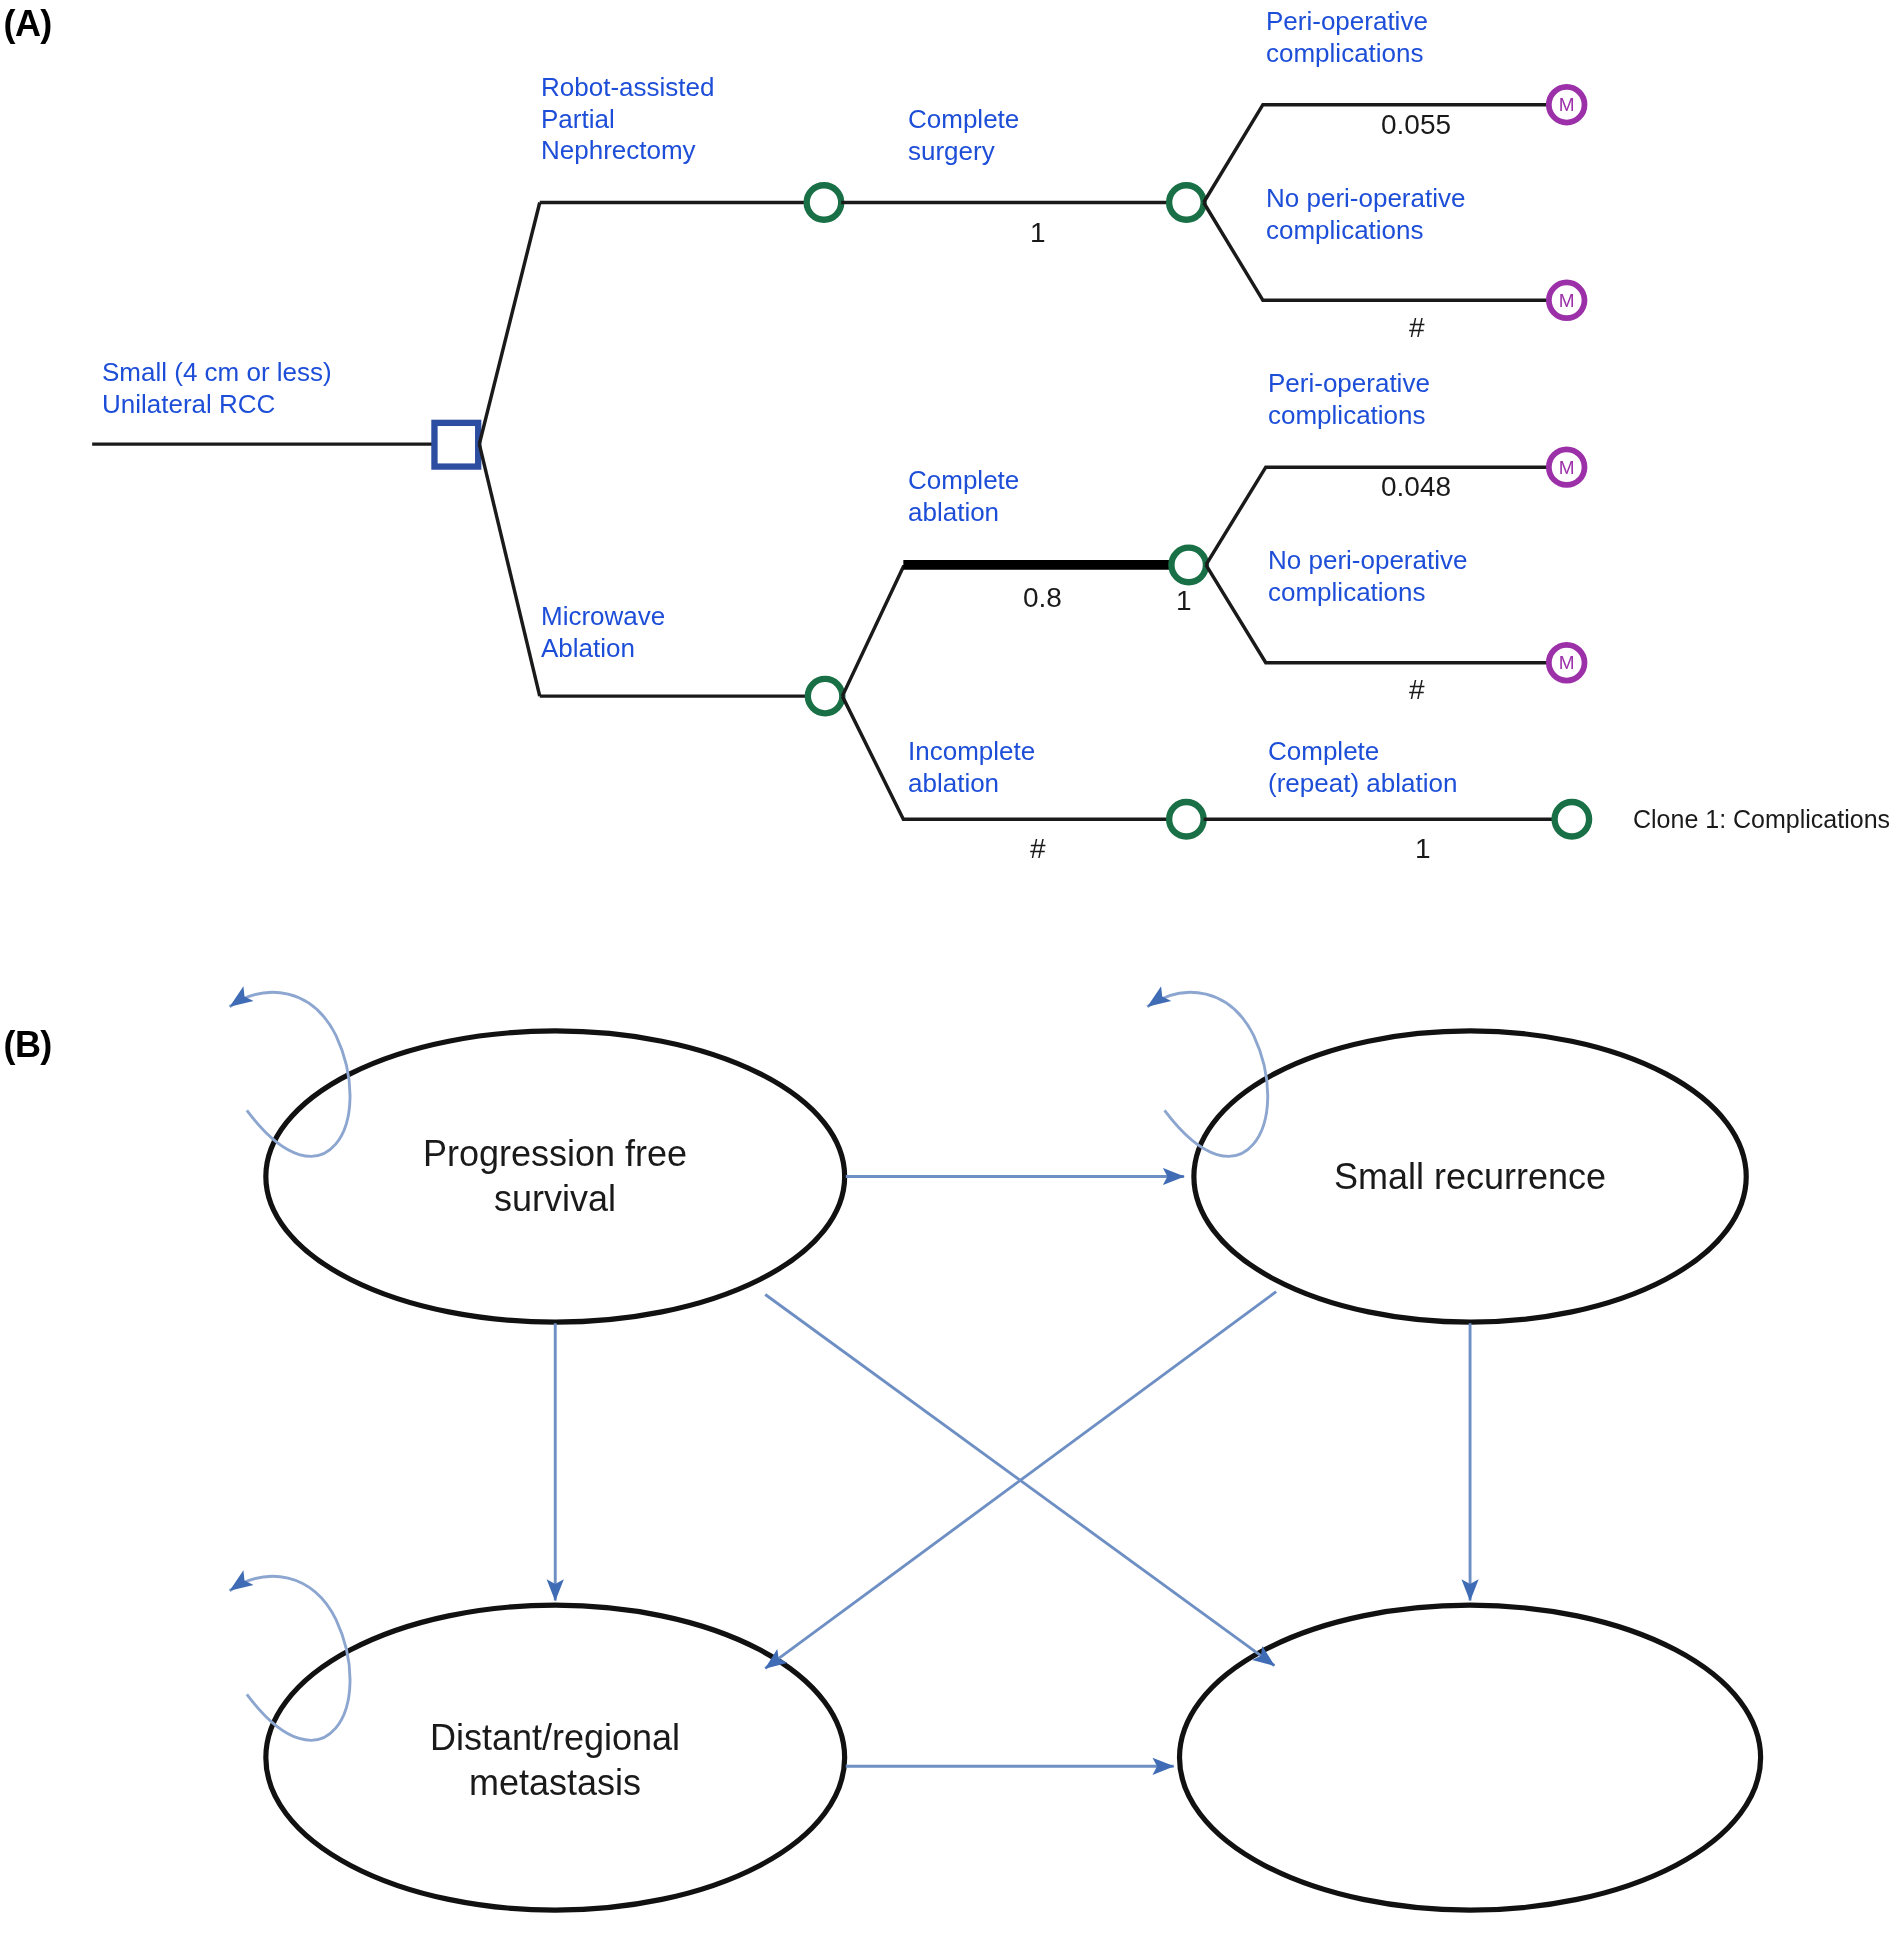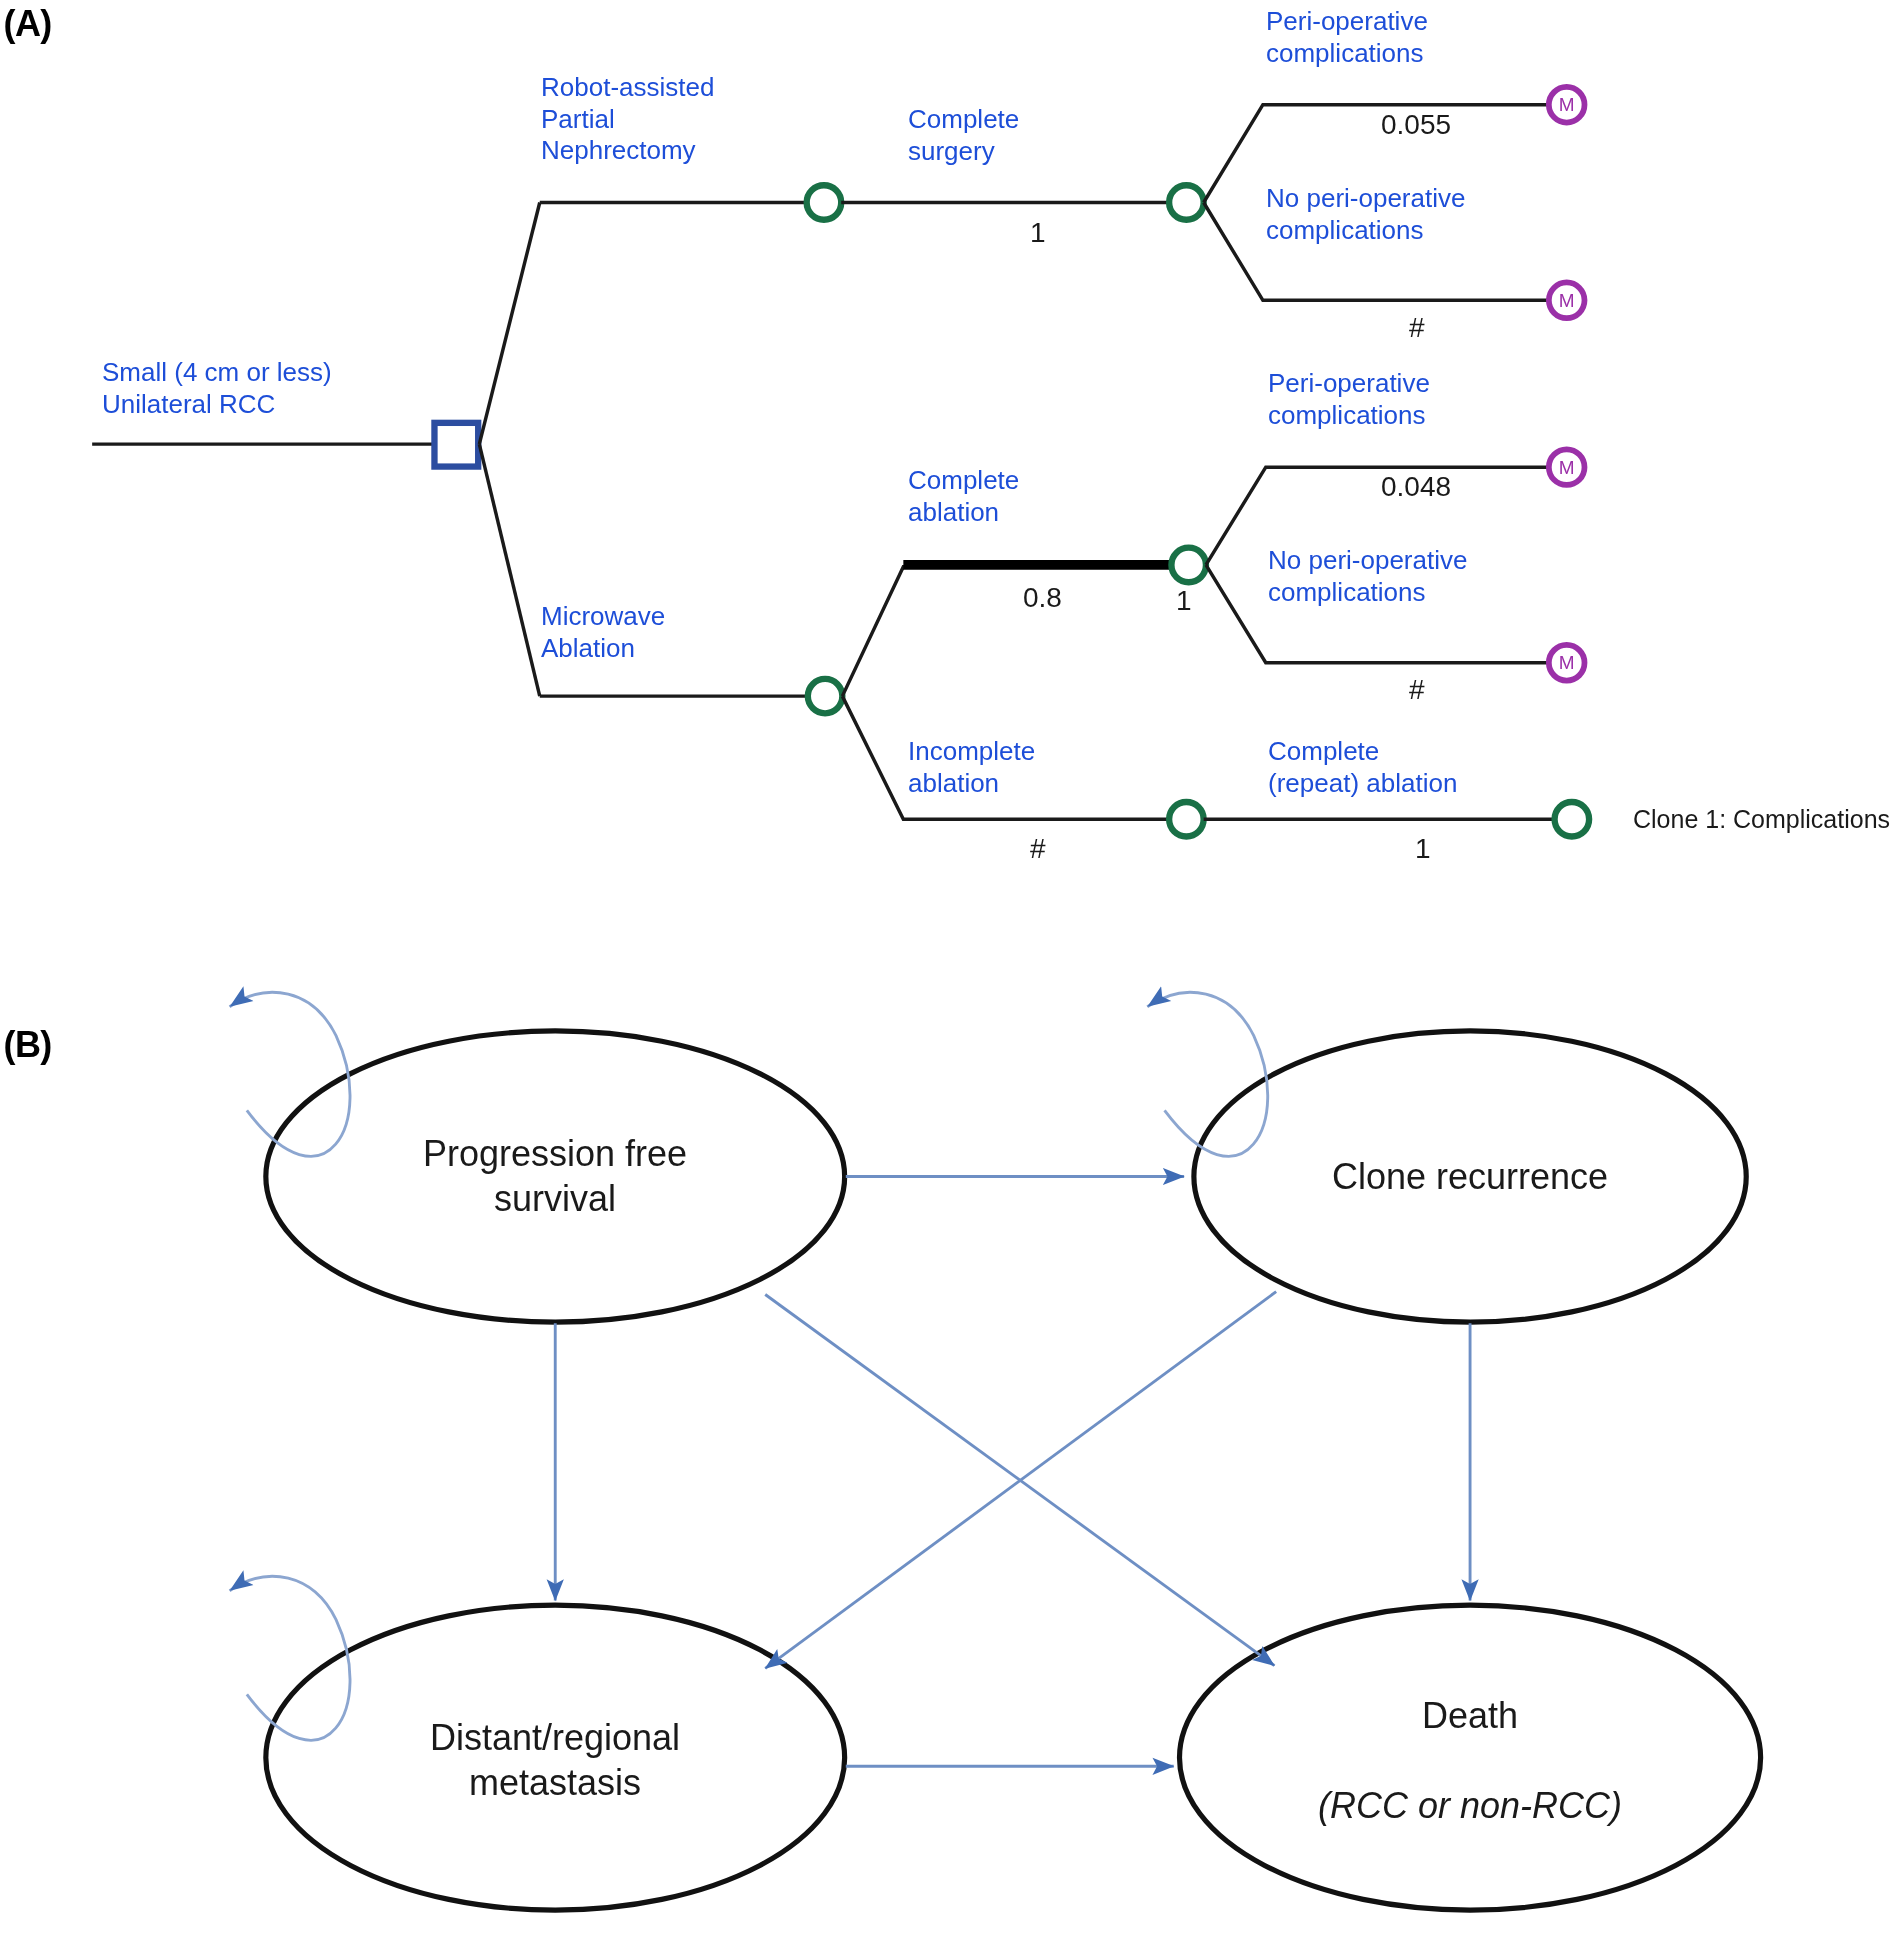--- a/index.html
+++ b/index.html
@@ -222,23 +222,19 @@
     <line x1="1330" y1="630" x2="2215" y2="1275" stroke="#6e8fc4" stroke-width="5" marker-end="url(#arrowblue)"></line>
 
     <line x1="2218" y1="625" x2="1330" y2="1280" stroke="#6e8fc4" stroke-width="5" marker-end="url(#arrowblue)"></line>
 
     <line x1="1470" y1="1450" x2="2040" y2="1450" stroke="#6e8fc4" stroke-width="5" marker-end="url(#arrowblue)"></line>
   </svg>
 
   <div class="state-label" style="left:555px; top:244px;">Progression free
 survival</div>
 
-  <div class="state-label" style="left:1470px; top:244px;">Clone recurrence</div>
+  <div class="state-label" style="left:1470px; top:244px;">Small recurrence</div>
 
   <div class="state-label" style="left:555px; top:828px;">Distant/regional
 metastasis</div>
 
-  <div class="state-label" style="left:1470px; top:828px;">
-    <div>Death</div>
-    <div class="sub-italic">(RCC or non-RCC)</div>
-  </div>
 </div>
 
 
 </body></html>

